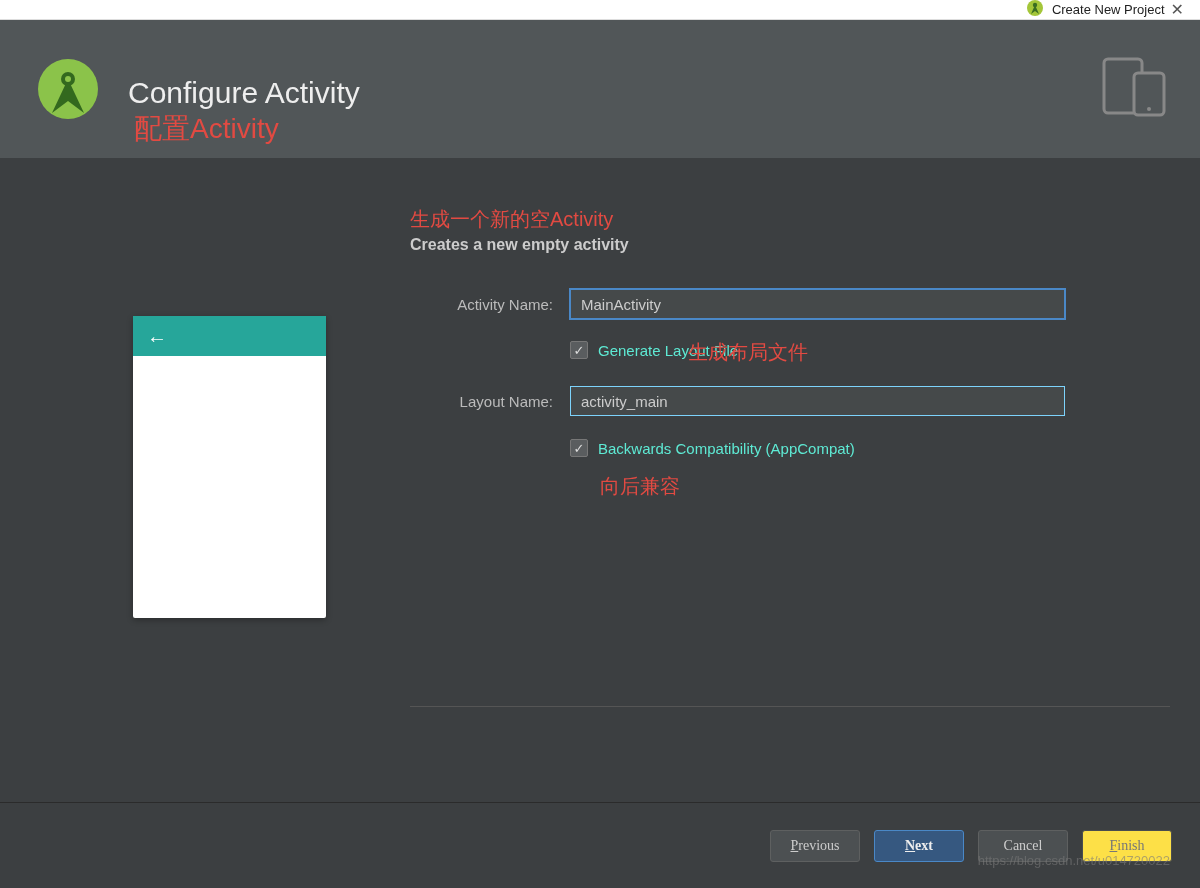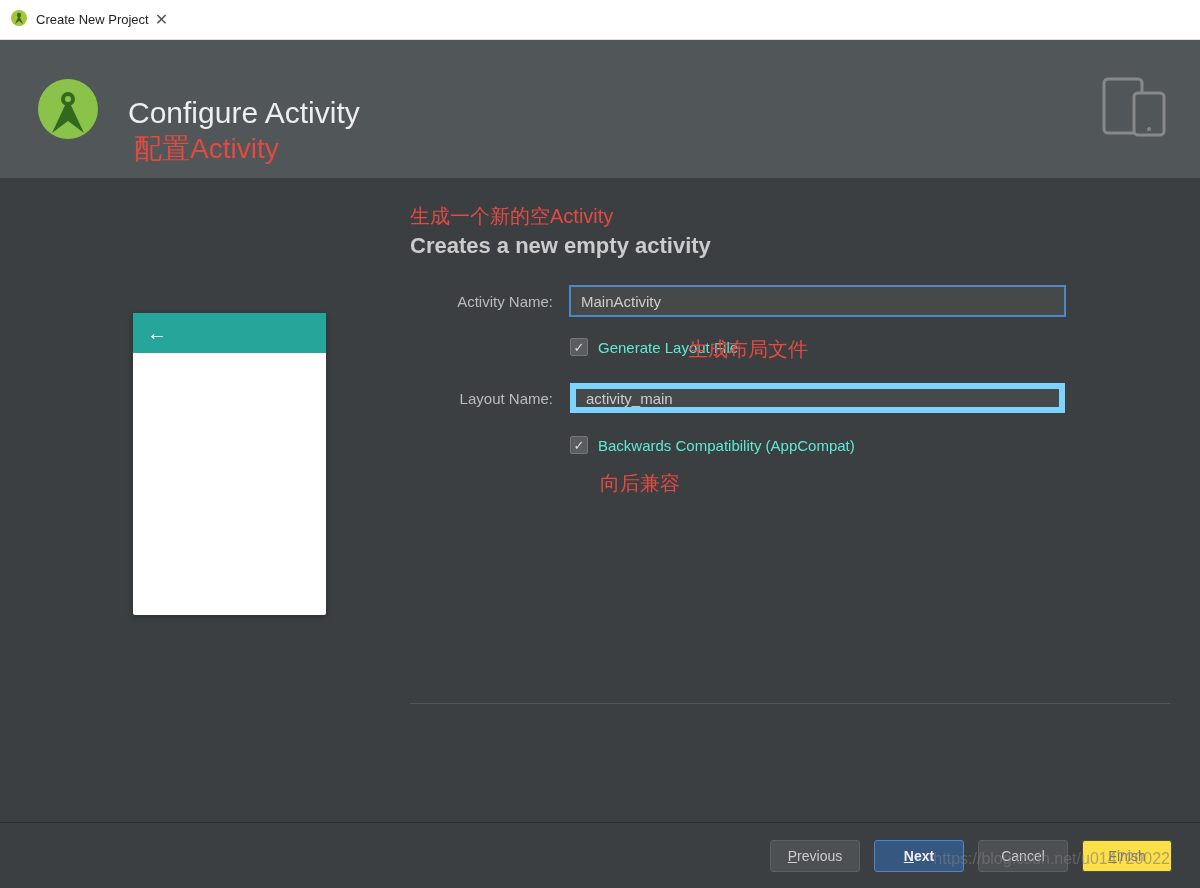--- a/index.html
+++ b/index.html
@@ -6,26 +6,26 @@
     body {
       width: 1200px;
       height: 888px;
       font-family: "Segoe UI", Arial, sans-serif;
       background: #3c3f41;
       color: #bbbbbb;
       overflow: hidden;
       position: relative;
     }
     .titlebar {
-      height: 40px;
+      height: 20px;
       background: #ffffff;
       display: flex;
       align-items: center;
       padding: 0 10px;
-      justify-content: flex-start;
+      justify-content: flex-end;
       border-bottom: 1px solid #ddd;
     }
     .titlebar-left { display: flex; align-items: center; gap: 8px; }
     .titlebar-title { color: #222; font-size: 13px; }
     .close-x { color: #555; font-size: 16px; cursor: pointer; padding: 0 6px; }
     .header {
       height: 138px;
       background: #515658;
       display: flex;
       align-items: center;
@@ -39,34 +39,35 @@
       left: 134px;
       bottom: 10px;
       color: #e24a42;
       font-size: 28px;
       font-family: "SimSun","Microsoft YaHei",sans-serif;
     }
     .devices-icon { position: absolute; right: 30px; top: 50%; transform: translateY(-50%); }
     .content {
       position: relative;
       height: 640px;
+      margin-top: 23px;
     }
     .red-annotation {
       color: #e24a42;
       font-size: 20px;
       font-family: "SimSun","Microsoft YaHei",sans-serif;
       position: absolute;
     }
     .ann1 { left: 410px; top: 25px; }
     .section-title {
       position: absolute;
       left: 410px;
       top: 55px;
       color: #cccccc;
-      font-size: 22px;
+      font-size: 16px;
       font-weight: 600;
       text-align: right;
     }
     .preview {
       position: absolute;
       left: 133px;
       top: 135px;
       width: 193px;
       height: 302px;
       background: #ffffff;
@@ -90,21 +91,21 @@
       width: 160px;
       text-align: right;
       color: #bbbbbb;
       font-size: 15px;
       padding-right: 17px;
     }
     .text-input {
       width: 495px;
       height: 30px;
       background: #45494a;
-      border: 6px solid #7dd3fc;
+      border: 1px solid #7dd3fc;
       color: #cccccc;
       font-size: 15px;
       padding: 0 10px;
       outline: none;
     }
     .text-input.focused {
       border: 1px solid #4a88c7;
       box-shadow: 0 0 0 1px #4a88c7;
     }
     .row1 { left: 410px; top: 108px; }
@@ -135,28 +136,29 @@
     .hint-text {
       position: absolute;
       left: 410px;
       top: 548px;
       color: #bbbbbb;
       font-size: 15px;
     }
     .footer {
       position: absolute;
       left: 0; right: 0; bottom: 0;
-      height: 66px;
+      height: 86px;
       border-top: 1px solid #2b2b2b;
       display: flex;
       align-items: center;
       justify-content: flex-end;
       padding-right: 28px;
       gap: 14px;
       background: #3c3f41;
+      font-family: Liberation Serif, serif;
     }
     .btn {
       min-width: 90px;
       height: 32px;
       border-radius: 3px;
       font-size: 14px;
       display: flex; align-items: center; justify-content: center;
       cursor: pointer;
       padding: 0 16px;
     }
@@ -176,21 +178,21 @@
       border: 1px solid #4a4d4f;
       color: #777;
       cursor: default;
     }
     .underline-char { text-decoration: underline; }
     .watermark {
       position: absolute;
       right: 30px;
       bottom: 20px;
       color: #7a7a7a;
-      font-size: 16px;
+      font-size: 13px;
       opacity: 0.6;
     }
   </style>
 </head>
 <body>
 
 <div class="titlebar">
   <div class="titlebar-left">
     <span>
       <svg width="18" height="18" viewBox="0 0 18 18">

